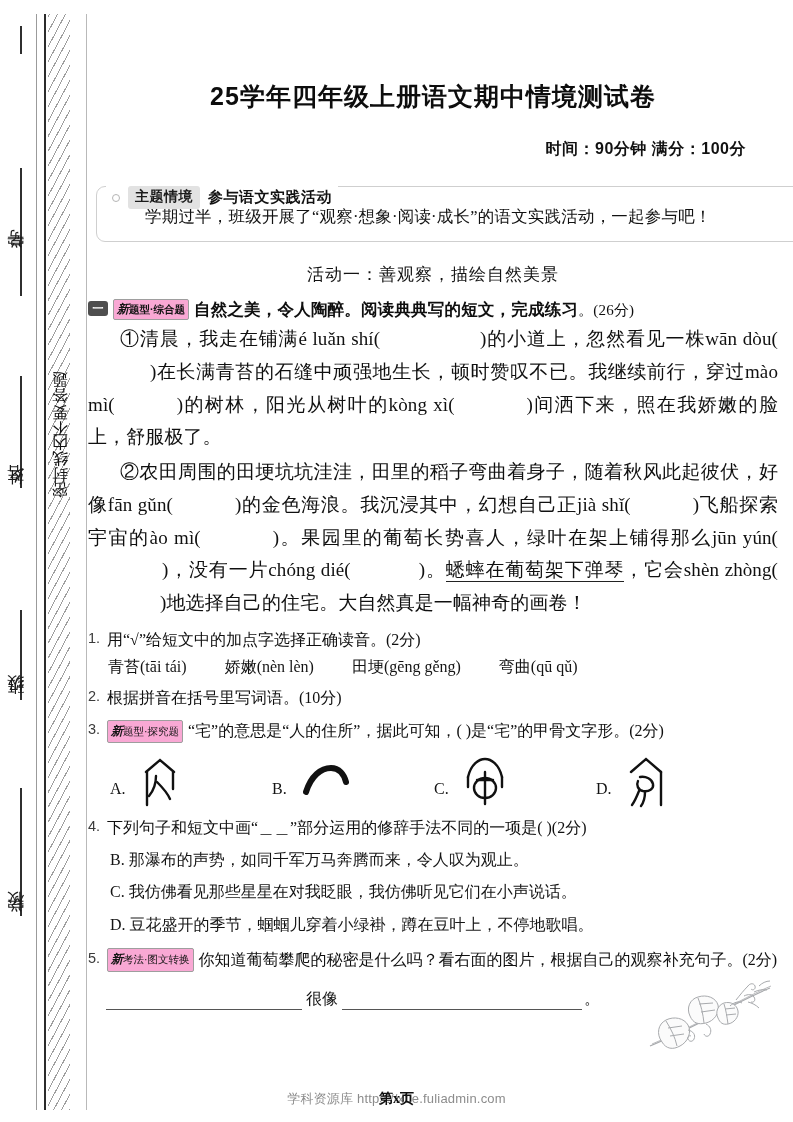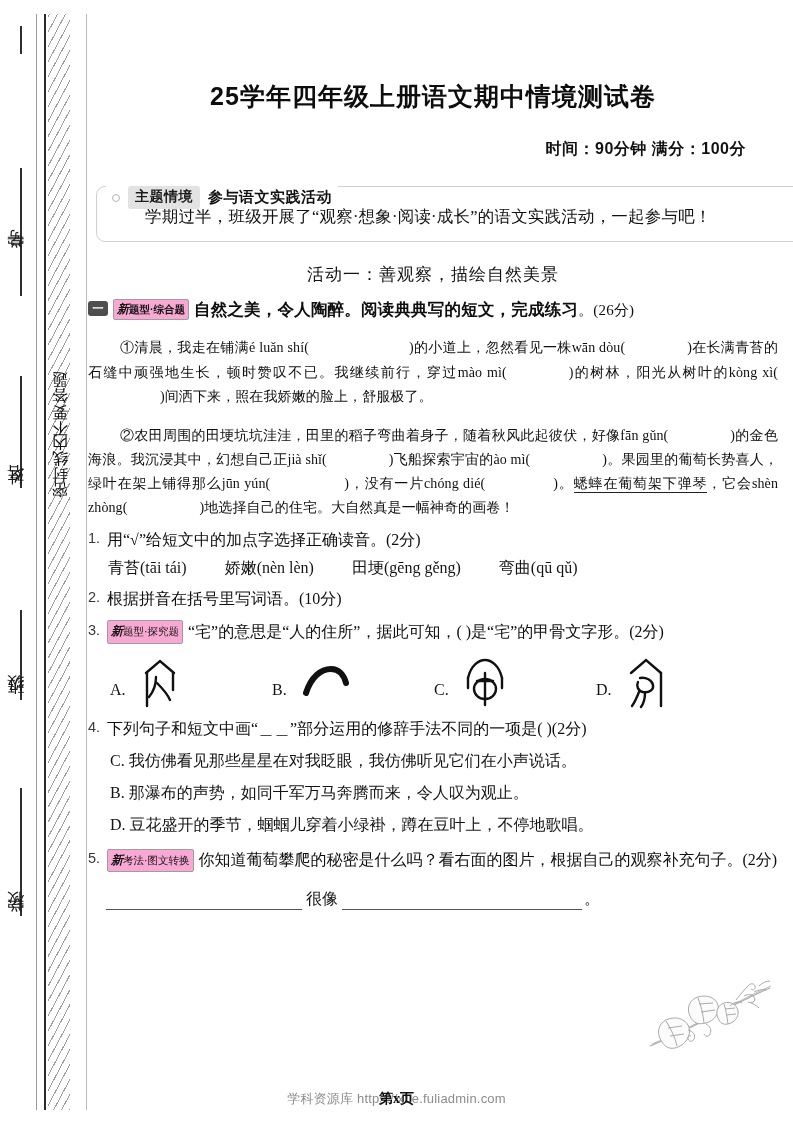--- a/index.html
+++ b/index.html
@@ -129,22 +129,22 @@
     font-size: 10.5px; padding: 1px 3px; margin-right: 5px;
     letter-spacing: 0px; color: #151515; white-space: nowrap;
   }
   .tag b { font-style: italic; font-weight: 700; font-size: 12px; }
   .q-stem {
     font-size: 16.5px; font-weight: 700; letter-spacing: .2px; color: #0f0f0f;
   }
   .q-stem .score { font-weight: 400; font-size: 15px; }
 
   .para {
-    font-size: 14px; line-height: 1.72; letter-spacing: .1px;
-    text-indent: 32px; margin-top: 15px; color: #101010;
+    font-size: 19px; line-height: 1.72; letter-spacing: .1px;
+    text-indent: 32px; margin-top: 2px; color: #101010;
     text-align: justify;
   }
   .uline { border-bottom: 1px solid #222; padding-bottom: 1px; }
 
   .sub-q {
     font-size: 16px; line-height: 1.62; margin-top: 7px; color: #101010;
     display: flex; gap: 3px;
   }
   .sub-n {
     font-family: "Liberation Sans", sans-serif; font-size: 14.5px;
@@ -306,22 +306,22 @@
             <path d="M13 35 C11 40 9 45 6 49" fill="none" stroke="#111" stroke-width="2.4" stroke-linecap="round"></path>
             <path d="M19 36 C19 41 18 46 15 50" fill="none" stroke="#111" stroke-width="2.4" stroke-linecap="round"></path>
           </svg>
         </div>
       </div>
 
       <div class="sub-q">
         <span class="sub-n">4.</span>
         <span class="sub-body">下列句子和短文中画“＿＿”部分运用的修辞手法不同的一项是(      )(2分)</span>
       </div>
+      <div class="opt-row">B. 那瀑布的声势，如同千军万马奔腾而来，令人叹为观止。</div>
       <div class="opt-row">C. 我仿佛看见那些星星在对我眨眼，我仿佛听见它们在小声说话。</div>
-      <div class="opt-row">B. 那瀑布的声势，如同千军万马奔腾而来，令人叹为观止。</div>
       <div class="opt-row">D. 豆花盛开的季节，蝈蝈儿穿着小绿褂，蹲在豆叶上，不停地歌唱。</div>
 
       <div class="sub-q" style="margin-top:9px;">
         <span class="sub-n">5.</span>
         <span class="sub-body"><span class="tag"><b>新</b><span>考法·图文转换</span></span><span>你知道葡萄攀爬的秘密是什么吗？看右面的图片，根据自己的观察补充句子。(2分)</span></span>
       </div>
 
       <div class="ansline">
         <span class="ln" style="width:196px;"></span>
         <span class="mid">很像</span>

